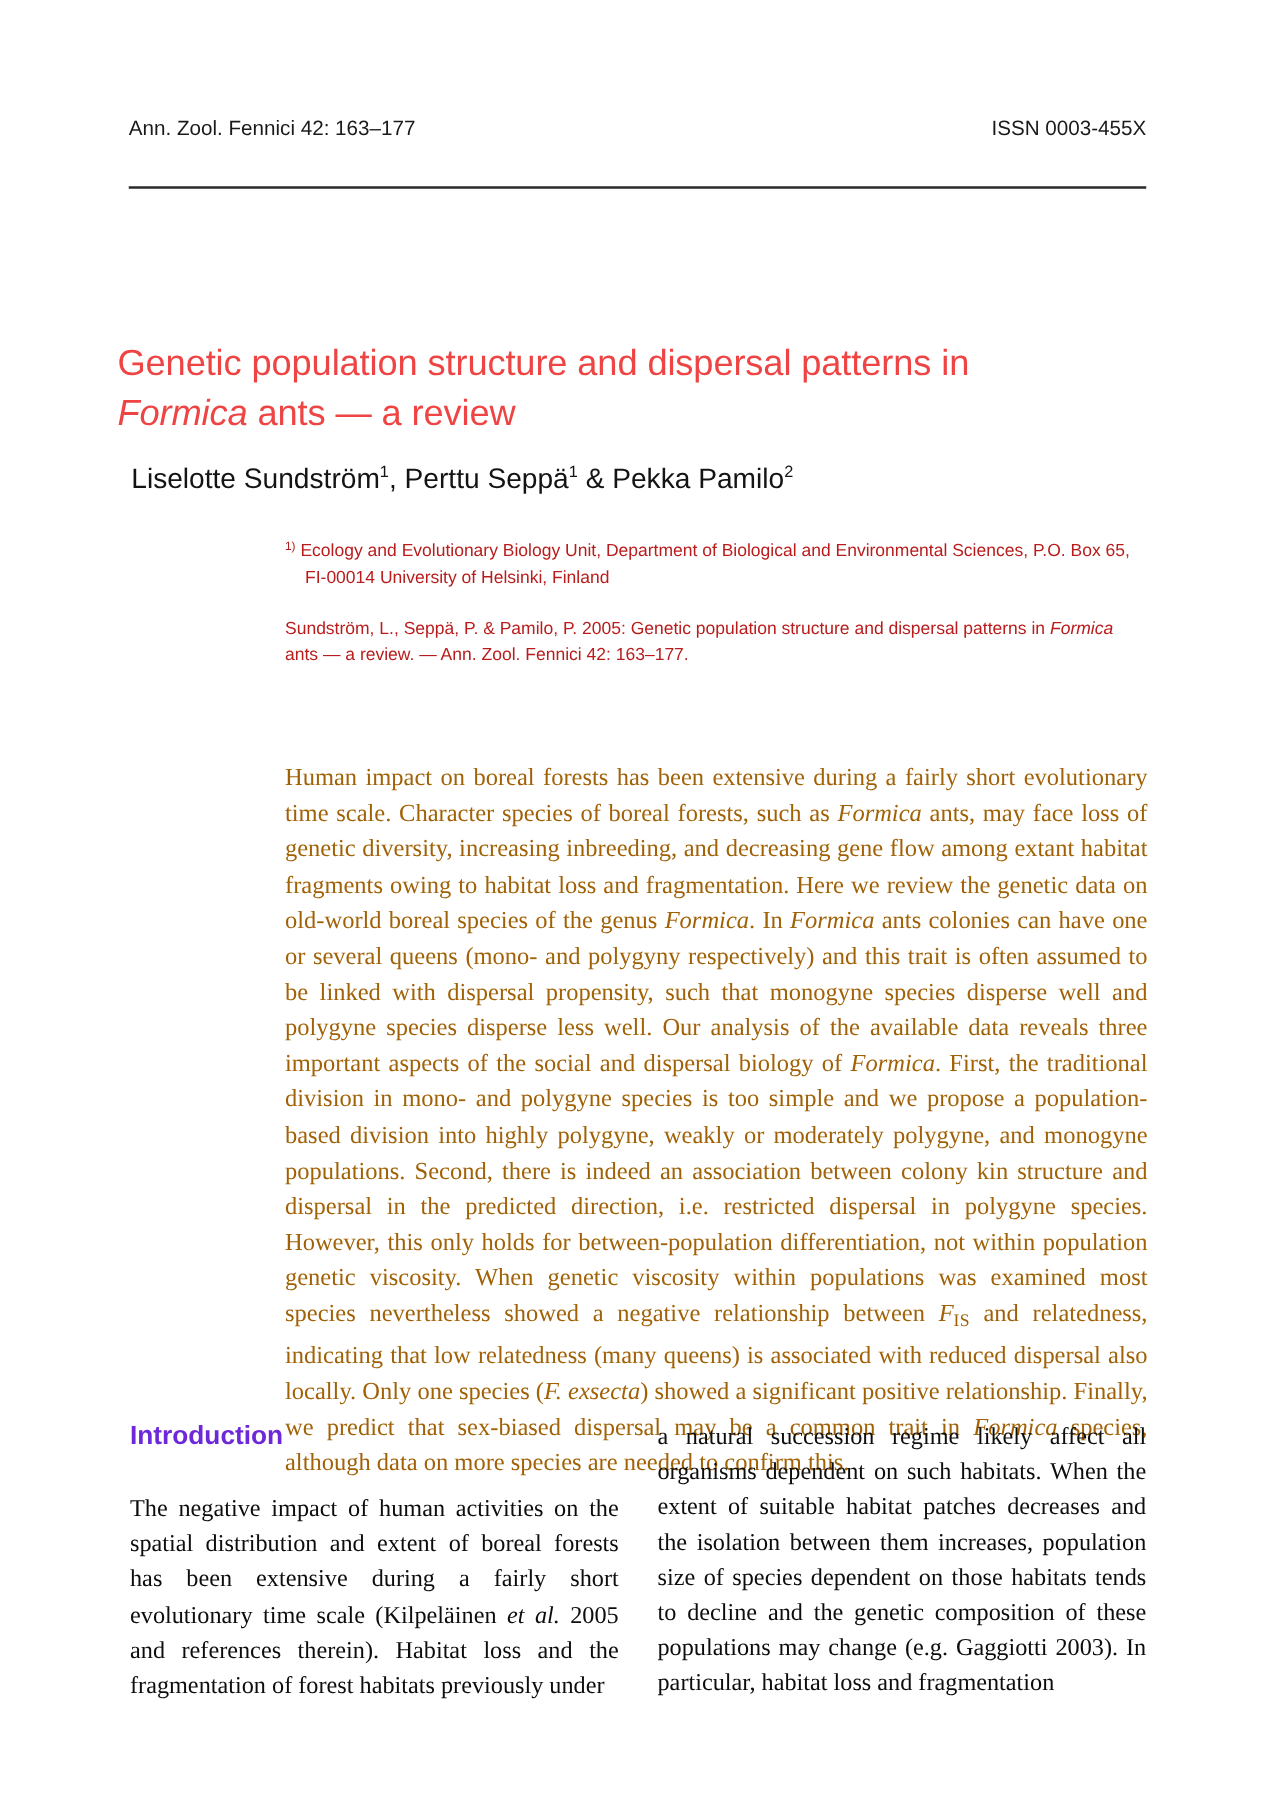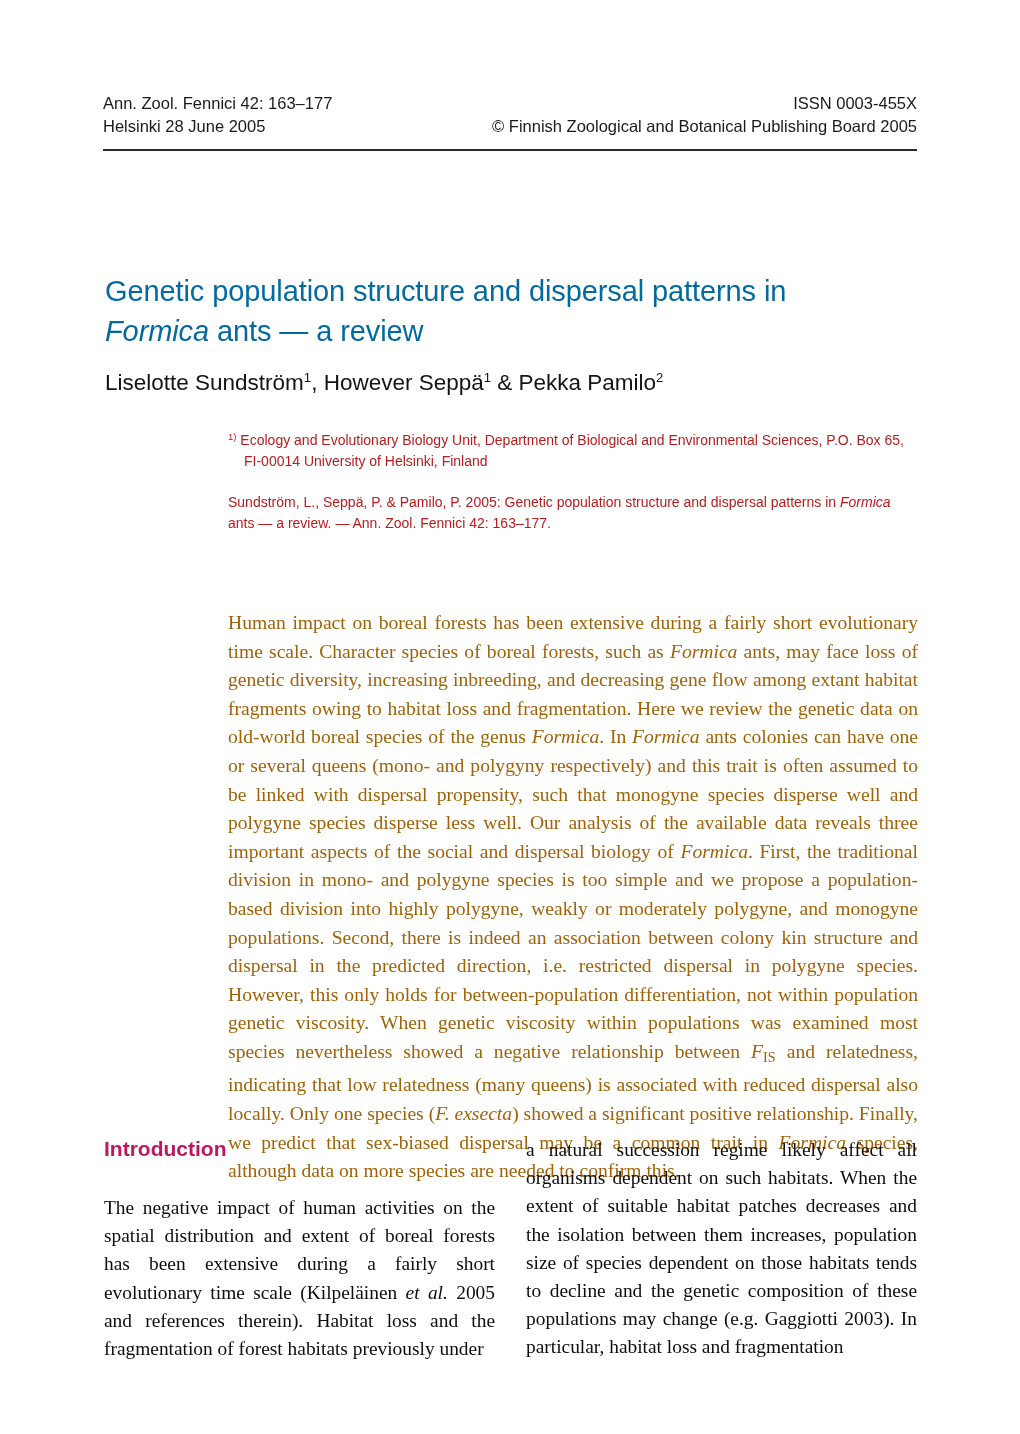--- a/index.html
+++ b/index.html
@@ -48,29 +48,29 @@
     left: 103px;
     top: 149px;
     width: 814px;
     height: 2px;
     background: #2b2b2b;
   }
 
   
   .title {
     position: absolute;
-    left: 105px;
+    left: 94px;
     top: 252px;
     width: 790px;
     font-family: "Liberation Sans", sans-serif;
     font-size: 29px;
     line-height: 40px;
     font-weight: 400;
     letter-spacing: -0.1px;
-    color: #0369a1;
+    color: #ef4444;
   }
   .title i { font-style: italic; }
 
   
   .authors {
     position: absolute;
     left: 105px;
     top: 368px;
     width: 790px;
     font-family: "Liberation Sans", sans-serif;
@@ -155,48 +155,44 @@
   .col-left { left: 0; }
   .col-right { left: 422px; }
 
   .section-heading {
     font-family: "Liberation Sans", sans-serif;
     font-size: 21px;
     font-weight: bold;
     line-height: 26px;
     margin: 0 0 32px 0;
     text-align: left;
-    color: #be185d;
+    color: #6d28d9;
   }
   .col p {
     margin: 0;
     text-align: justify;
   }
   .col p i { font-style: italic; }
 </style>
 </head>
 <body>
 
 <div class="page">
 
   <div class="running-head">
     <div class="rh-row">
       <span class="rh-left">Ann. Zool. Fennici 42: 163–177</span>
       <span class="rh-right">ISSN 0003-455X</span>
     </div>
-    <div class="rh-row">
-      <span class="rh-left">Helsinki 28 June 2005</span>
-      <span class="rh-right">© Finnish Zoological and Botanical Publishing Board 2005</span>
-    </div>
   </div>
   <div class="rh-rule"></div>
 
   <h1 class="title"><span>Genetic population structure and dispersal patterns in</span><br><i>Formica</i><span> ants — a review</span></h1>
 
-  <div class="authors"><span>Liselotte Sundström</span><sup>1</sup><span>, </span><span>However Seppä</span><sup>1</sup><span> &amp; </span><span>Pekka Pamilo</span><sup>2</sup></div>
+  <div class="authors"><span>Liselotte Sundström</span><sup>1</sup><span>, </span><span>Perttu Seppä</span><sup>1</sup><span> &amp; </span><span>Pekka Pamilo</span><sup>2</sup></div>
 
   <div class="meta-block">
     <div class="affil-line"><sup>1)</sup> <span>Ecology and Evolutionary Biology Unit, Department of Biological and Environmental Sciences, P.O. Box 65, FI-00014 University of Helsinki, Finland</span></div>
     <div class="meta-para"><span>Sundström, L., Seppä, P. &amp; Pamilo, P. 2005: Genetic population structure and dispersal patterns in </span><i>Formica</i><span> ants — a review. — Ann. Zool. Fennici 42: 163–177.</span></div>
   </div>
 
   <div class="abstract"><span>Human impact on boreal forests has been extensive during a fairly short evolutionary time scale. Character species of boreal forests, such as </span><i>Formica</i><span> ants, may face loss of genetic diversity, increasing inbreeding, and decreasing gene flow among extant habitat fragments owing to habitat loss and fragmentation. Here we review the genetic data on old-world boreal species of the genus </span><i>Formica</i><span>. In </span><i>Formica</i><span> ants colonies can have one or several queens (mono- and polygyny respectively) and this trait is often assumed to be linked with dispersal propensity, such that monogyne species disperse well and polygyne species disperse less well. Our analysis of the available data reveals three important aspects of the social and dispersal biology of </span><i>Formica</i><span>. First, the traditional division in mono- and polygyne species is too simple and we propose a population-based division into highly polygyne, weakly or moderately polygyne, and monogyne populations. Second, there is indeed an association between colony kin structure and dispersal in the predicted direction, i.e. restricted dispersal in polygyne species. However, this only holds for between-population differentiation, not within population genetic viscosity. When genetic viscosity within populations was examined most species nevertheless showed a negative relationship between </span><i class="var">F</i><span class="sub">IS</span><span> and relatedness, indicating that low relatedness (many queens) is associated with reduced dispersal also locally. Only one species (</span><i>F. exsecta</i><span>) showed a significant positive relationship. Finally, we predict that sex-biased dispersal may be a common trait in </span><i>Formica</i><span> species, although data on more species are needed to confirm this.</span></div>
 
   <div class="body-cols">
     <div class="col col-left">

